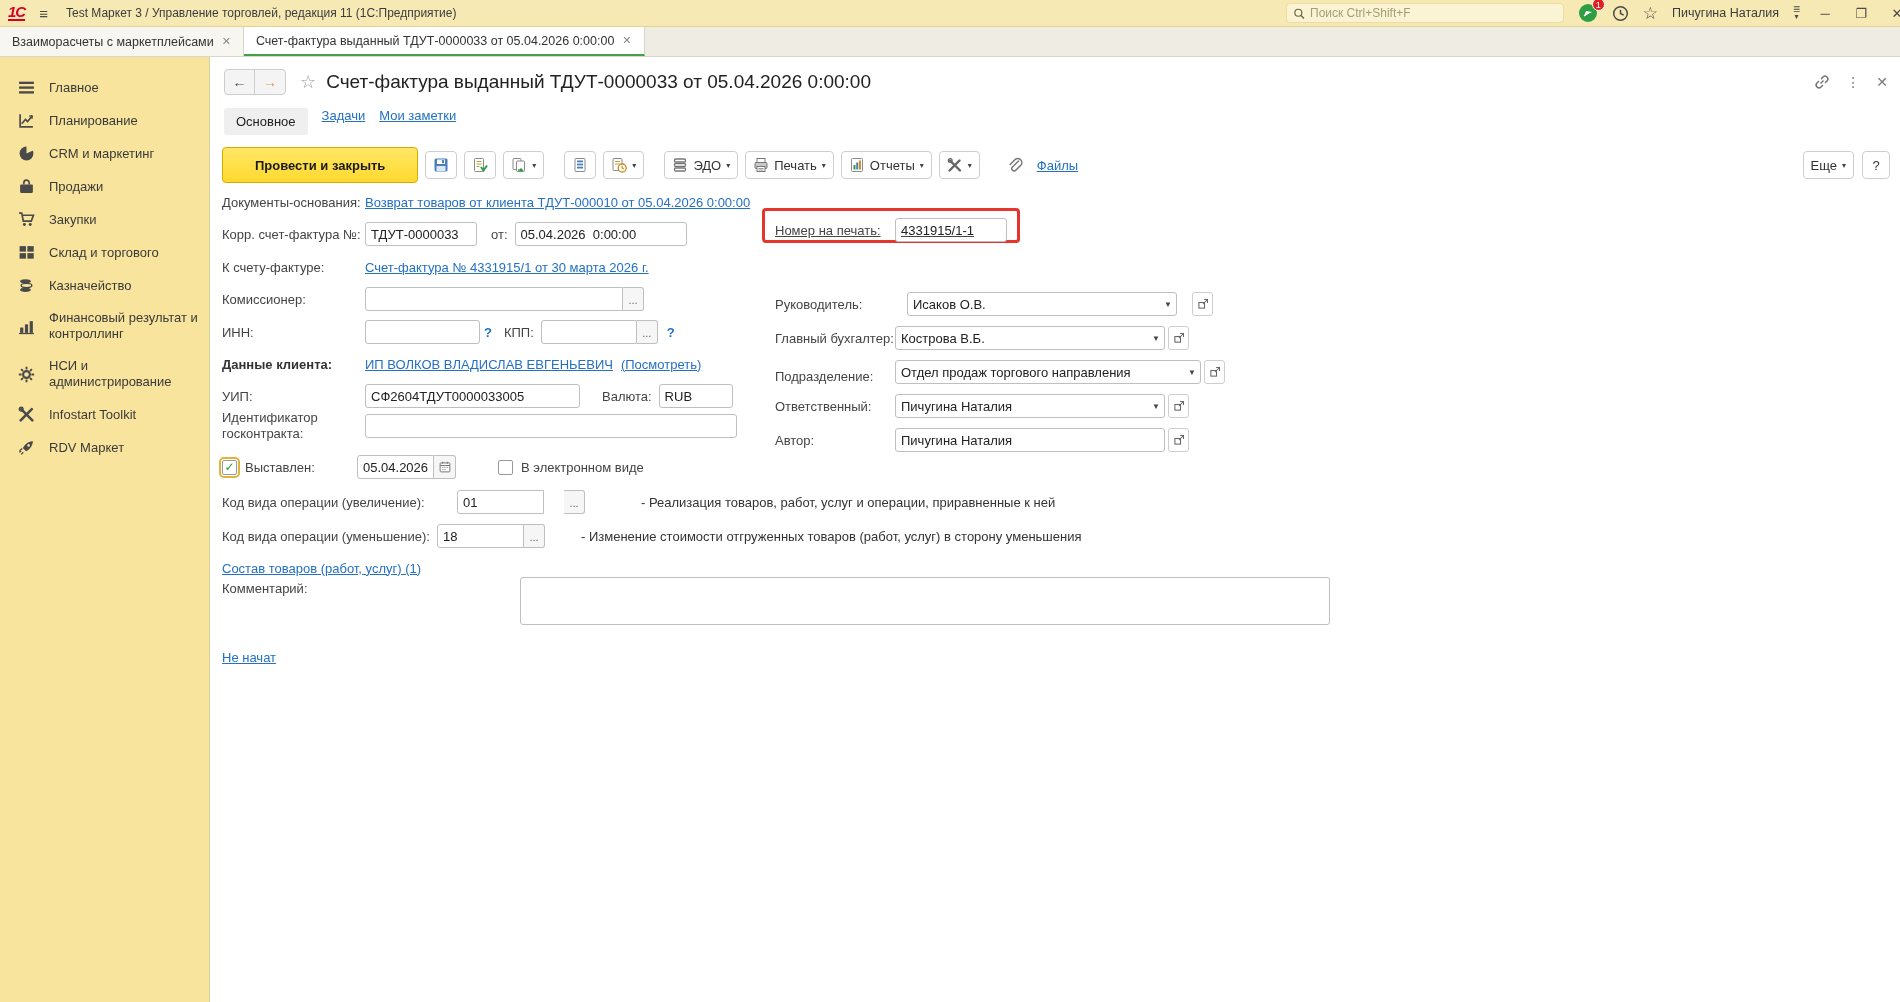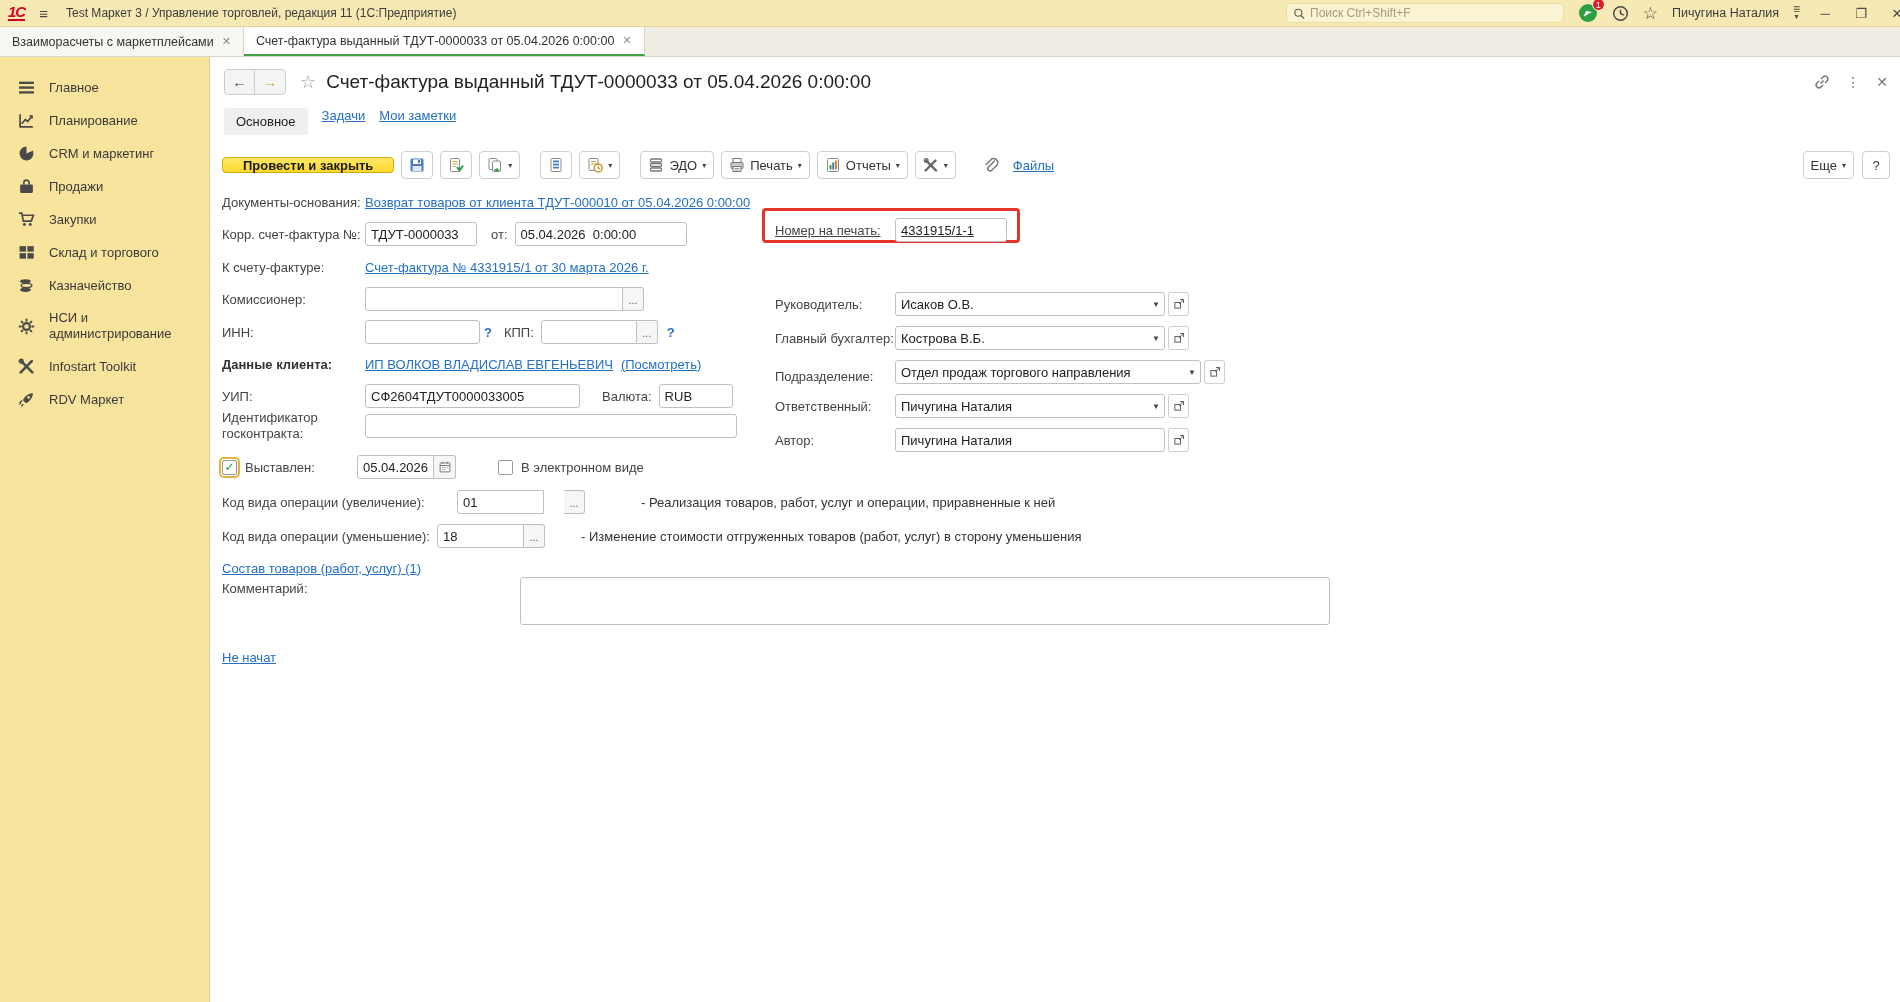--- a/index.html
+++ b/index.html
@@ -47,21 +47,21 @@
   .hdr-icons { margin-left:auto; display:flex; align-items:center; gap:16px; color:#777; }
   .hdr-icons .ic { cursor:pointer; font-size:14px; }
 
   
   .navtabs { position:absolute; top:51px; left:14px; display:flex; align-items:flex-start; gap:14px; height:30px; }
   .ntab-active { background:#efefef; border-radius:3px; padding:6px 12px; font-size:13px; color:#222; cursor:pointer; }
   a.link { color:#2470c2; text-decoration:underline; font-size:13px; cursor:pointer; }
 
   
   .toolbar { position:absolute; top:93px; left:12px; right:10px; height:30px; display:flex; align-items:center; gap:7px; }
-  .ybtn { background:linear-gradient(#ffe766,#ffd92e); border:1px solid #d2ad00; border-radius:4px; height:16px; padding:0 20px; font-size:13px; font-weight:bold; color:#1a1a1a; cursor:pointer; }
+  .ybtn { background:linear-gradient(#ffe766,#ffd92e); border:1px solid #d2ad00; border-radius:4px; height:36px; padding:0 32px; font-size:13px; font-weight:bold; color:#1a1a1a; cursor:pointer; }
   .tb-btn { background:#fff; border:1px solid #cecece; border-radius:4px; height:28px; display:inline-flex; align-items:center; justify-content:center; gap:5px; padding:0 7px; font-size:13px; color:#333; cursor:pointer; }
   .tb-btn .caret { font-size:8px; color:#444; }
   .tb-gap { width:6px; }
   .tb-right { margin-left:auto; display:flex; gap:8px; }
 
   
   .form-body { position:absolute; inset:0; font-size:13px; color:#444; }
   .row { position:absolute; display:flex; align-items:center; height:24px; }
   .lbl { display:inline-block; }
   .lw { width:143px; flex:none; }
@@ -182,20 +182,29 @@
     </div>
     <div class="side-item">
       <svg width="17" height="17" viewBox="0 0 16 16">
           <ellipse cx="7" cy="4" rx="5" ry="2" fill="#4a4a4a"></ellipse>
           <ellipse cx="8" cy="8" rx="5" ry="2" fill="none" stroke="#4a4a4a" stroke-width="1.3"></ellipse>
           <ellipse cx="7" cy="12" rx="5" ry="2" fill="#4a4a4a"></ellipse>
         </svg>
       <span>Казначейство</span>
     </div>
     <div class="side-item">
+      <svg width="17" height="17" viewBox="0 0 16 16" fill="#4a4a4a">
+          <rect x="2" y="9" width="3" height="5"></rect>
+          <rect x="6.5" y="6" width="3" height="8"></rect>
+          <rect x="11" y="3" width="3" height="11"></rect>
+          <rect x="1" y="14" width="14" height="1.2"></rect>
+        </svg>
+      <span>Финансовый результат и контроллинг</span>
+    </div>
+    <div class="side-item">
       <svg width="17" height="17" viewBox="0 0 16 16">
           <circle cx="8" cy="8" r="3.2" fill="none" stroke="#4a4a4a" stroke-width="2"></circle>
           <path d="M8,0.8 V3.4 M8,12.6 V15.2 M0.8,8 H3.4 M12.6,8 H15.2 M2.9,2.9 L4.7,4.7 M13.1,2.9 L11.3,4.7 M2.9,13.1 L4.7,11.3 M13.1,13.1 L11.3,11.3" stroke="#4a4a4a" stroke-width="1.8"></path>
         </svg>
       <span>НСИ и администрирование</span>
     </div>
     <div class="side-item">
       <svg width="17" height="17" viewBox="0 0 16 16">
           <path d="M2.5,13.5 L13,3" stroke="#4a4a4a" stroke-width="2.4" stroke-linecap="round"></path>
           <path d="M3,3 L13.5,13.5" stroke="#4a4a4a" stroke-width="2.4" stroke-linecap="round"></path>
@@ -432,21 +441,21 @@
       <div class="row" style="top:588px; left:12px;">
         <a class="link">Не начат</a>
       </div>
 
       <div class="row" style="top:161px; left:565px;text-decoration:underline;">
         <span class="lbl" style="width:120px">Номер на печать:</span>
         <input class="inp" style="width: 112px;" value="4331915/1-1">
       </div>
 
 
-      <div class="row" style="top:235px; left:565px;">
+      <div class="row" style="top:235px; left:565px;gap:12px;">
         <span class="lbl" style="width:120px">Руководитель:</span>
         <span class="combo">
             <input class="inp" style="width: 270px;" value="Исаков О.В.">
             <span class="combo-caret">▼</span>
           </span>
         <span class="open-btn">
             <svg width="12" height="12" viewBox="0 0 16 16">
               <rect x="2.5" y="6" width="7.5" height="7.5" fill="none" stroke="#666" stroke-width="1.4"></rect>
               <path d="M8,8 L14,2 M9.5,2 H14 V6.5" fill="none" stroke="#666" stroke-width="1.4"></path>
             </svg>

